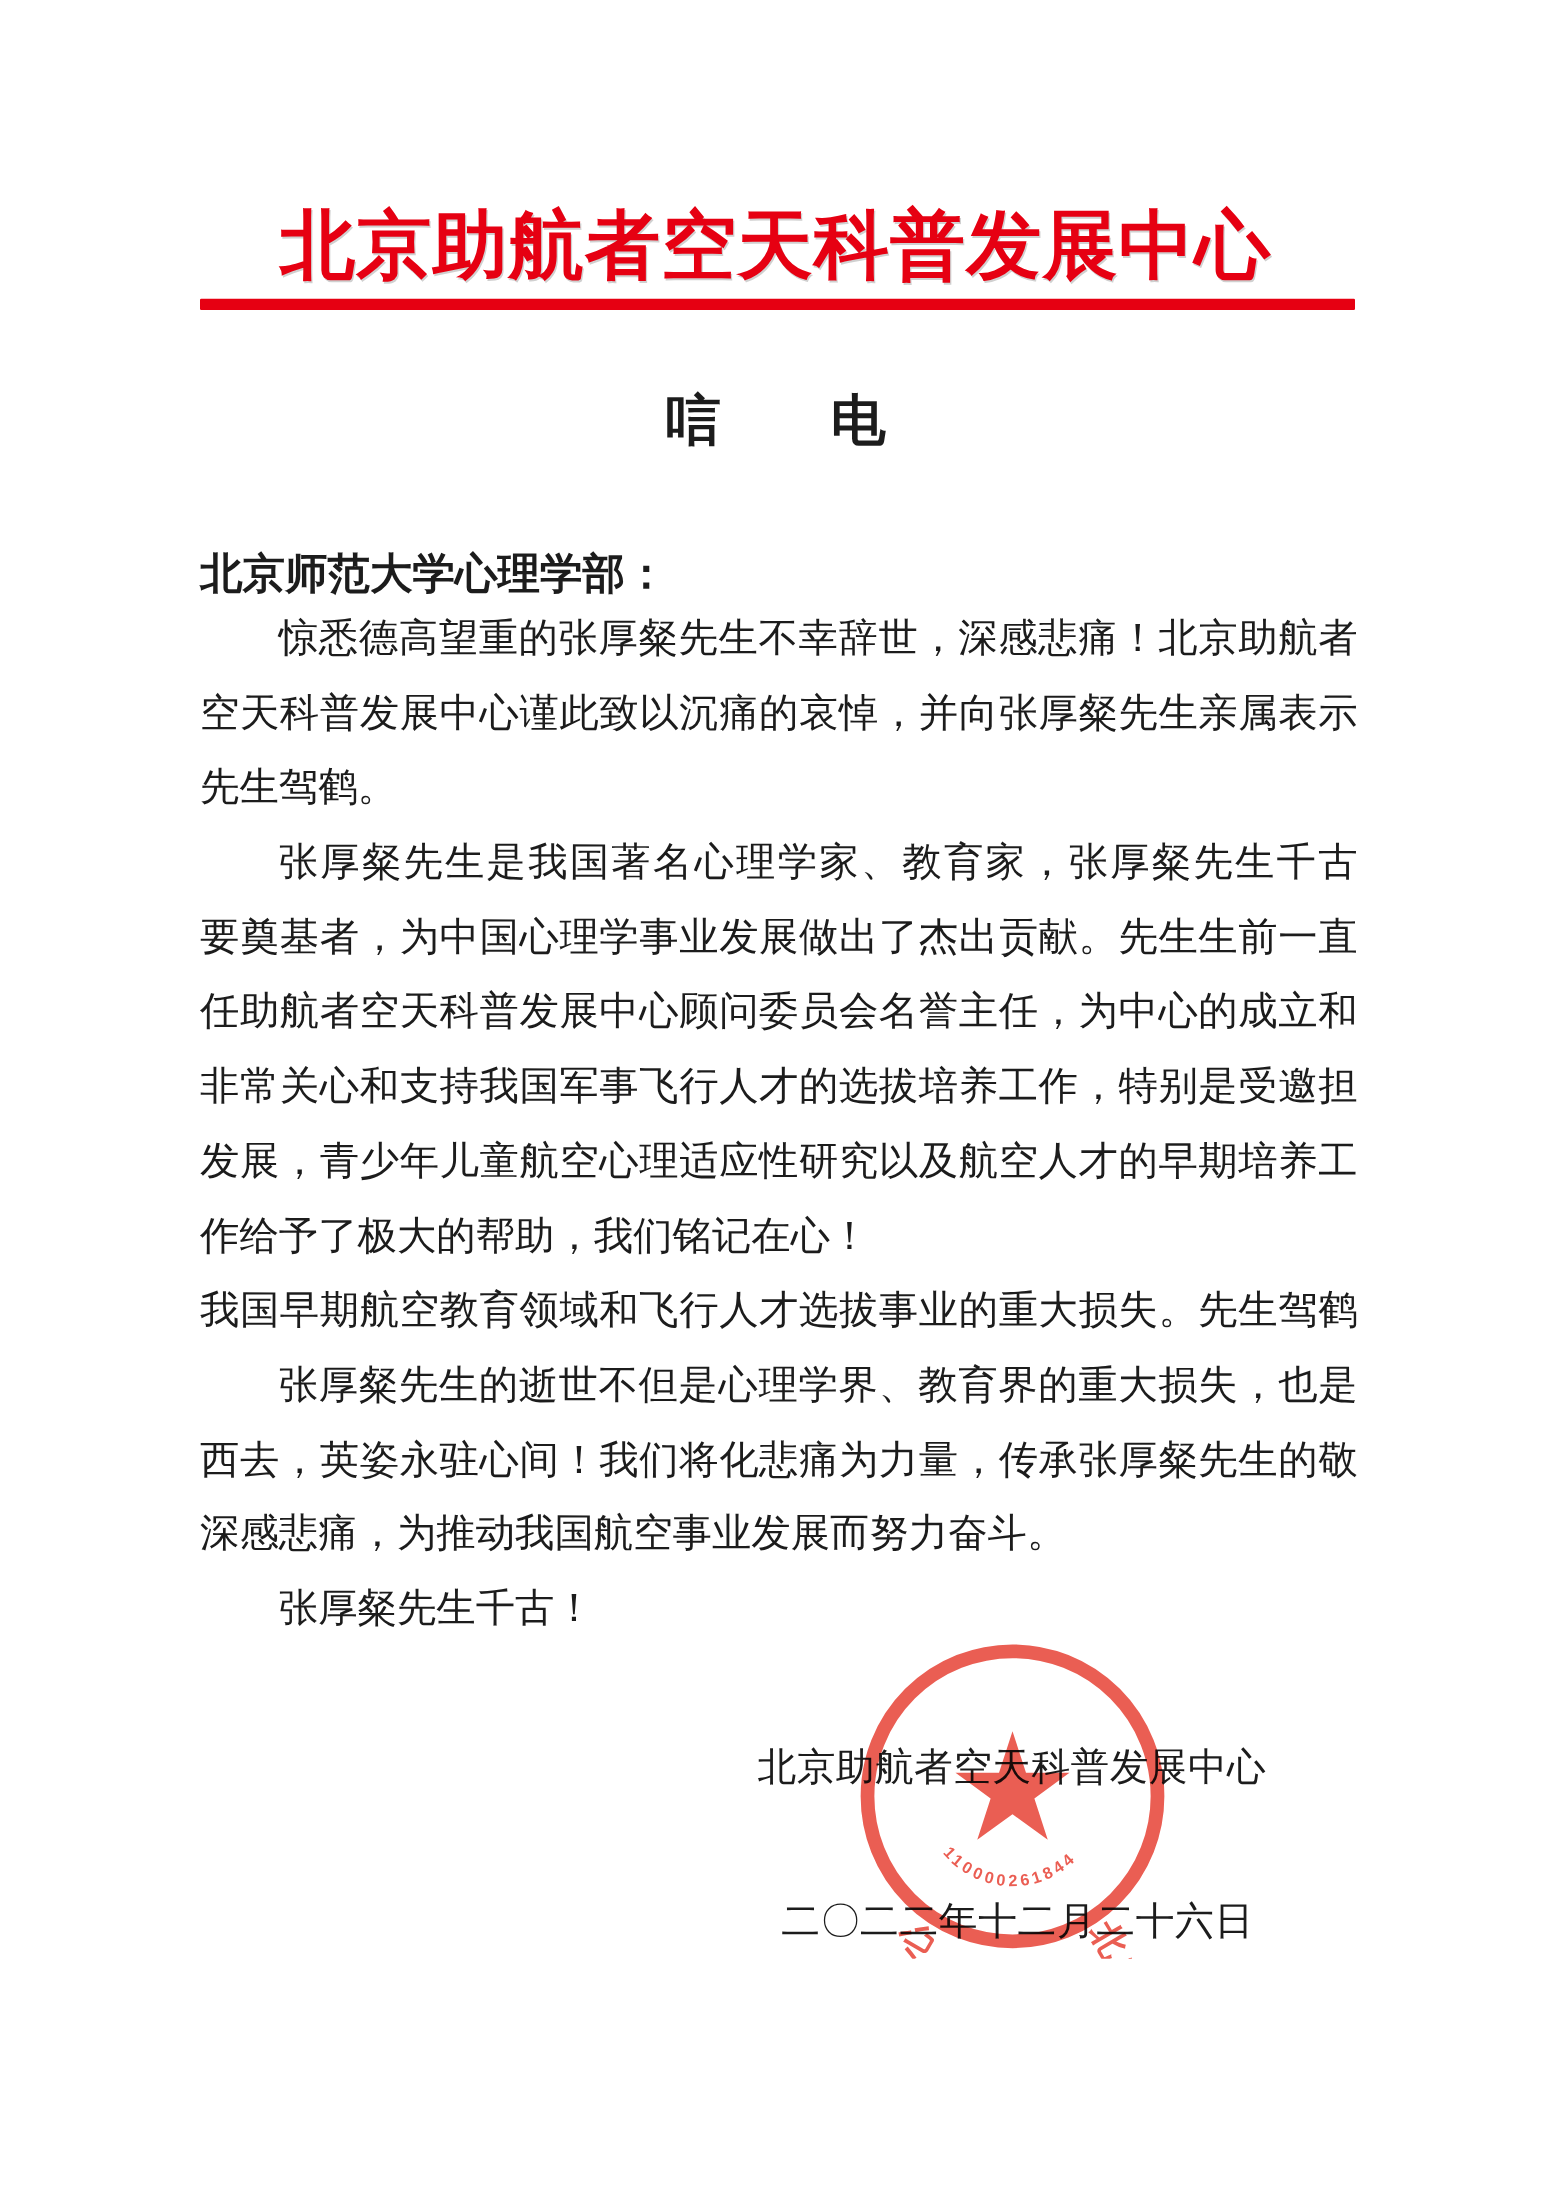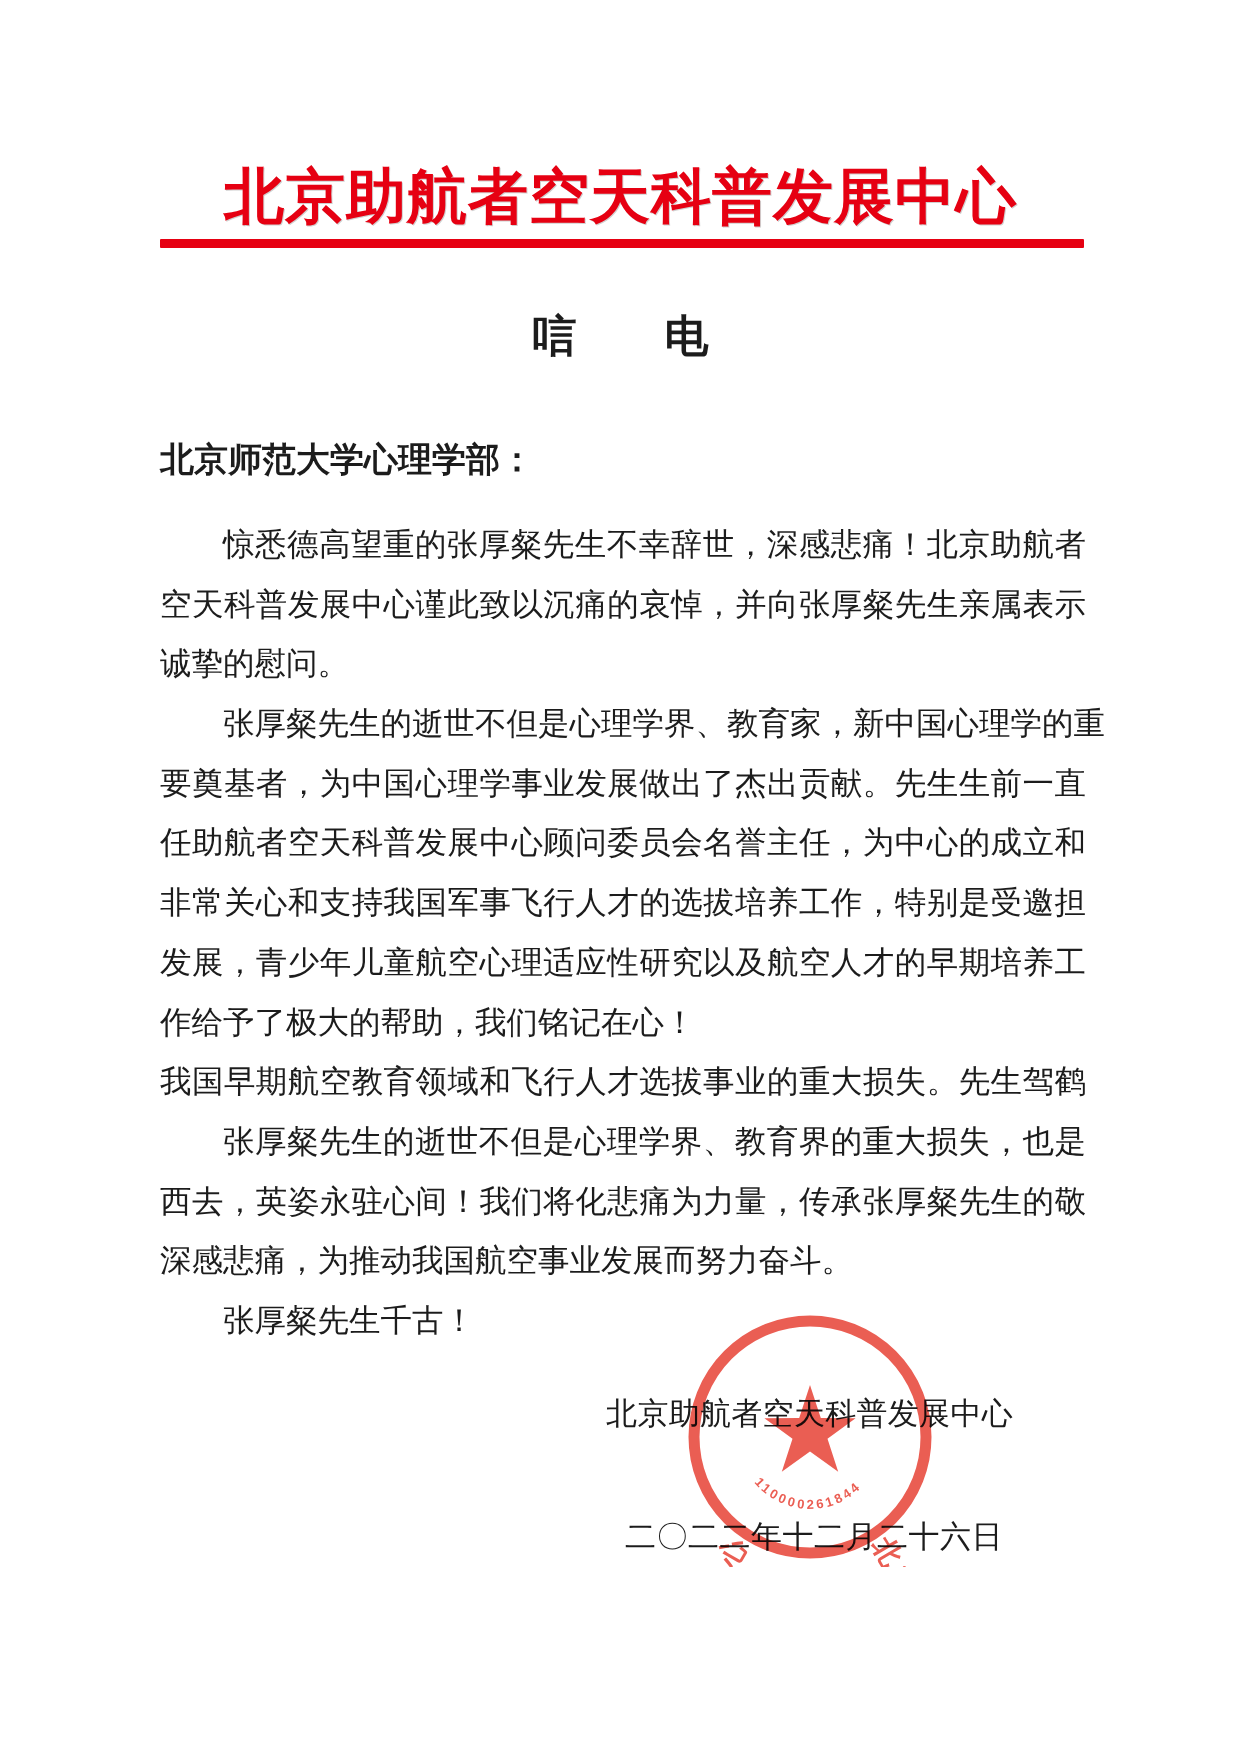--- a/index.html
+++ b/index.html
@@ -25,21 +25,21 @@
   .doc-title{
     left:0;top:312px;width:1241px;text-align:center;
     font-size:44px;line-height:50px;font-weight:bold;white-space:pre;
   }
   
   .salutation{
     left:160px;top:440px;width:950px;
     font-size:34px;line-height:40px;font-weight:bold;white-space:nowrap;
   }
   .body-block{
-    left:160px;top:515px;width:926px;
+    left:160px;top:481px;width:926px;
     font-size:31.5px;
   }
   .bline{
     height:59.7px;line-height:59.7px;white-space:nowrap;
     text-align:justify;text-align-last:justify;text-justify:inter-character;
   }
   .bline.end{text-align:left;text-align-last:left;}
   .bline.ind{padding-left:63px;}
   
   .signature{
@@ -66,24 +66,24 @@
 <div class="abs org-rule"></div>
 
 <div class="abs doc-title">唁　　电</div>
 
 <div class="abs salutation">北京师范大学心理学部：</div>
 
 <div class="abs body-block">
   <div>
     <div class="bline ind">惊悉德高望重的张厚粲先生不幸辞世，深感悲痛！北京助航者</div>
     <div class="bline">空天科普发展中心谨此致以沉痛的哀悼，并向张厚粲先生亲属表示</div>
-    <div class="bline end">诚挚的慰问。</div>
+    <div class="bline end">先生驾鹤。</div>
   </div>
   <div>
-    <div class="bline ind">张厚粲先生的逝世不但是心理学界、教育家，新中国心理学的重</div>
+    <div class="bline ind">张厚粲先生是我国著名心理学家、教育家，张厚粲先生千古</div>
     <div class="bline">要奠基者，为中国心理学事业发展做出了杰出贡献。先生生前一直</div>
     <div class="bline">任助航者空天科普发展中心顾问委员会名誉主任，为中心的成立和</div>
     <div class="bline">非常关心和支持我国军事飞行人才的选拔培养工作，特别是受邀担</div>
     <div class="bline">发展，青少年儿童航空心理适应性研究以及航空人才的早期培养工</div>
     <div class="bline end">作给予了极大的帮助，我们铭记在心！</div>
   </div>
   <div>
     <div class="bline">我国早期航空教育领域和飞行人才选拔事业的重大损失。先生驾鹤</div>
     <div class="bline ind">张厚粲先生的逝世不但是心理学界、教育界的重大损失，也是</div>
     <div class="bline">西去，英姿永驻心间！我们将化悲痛为力量，传承张厚粲先生的敬</div>

